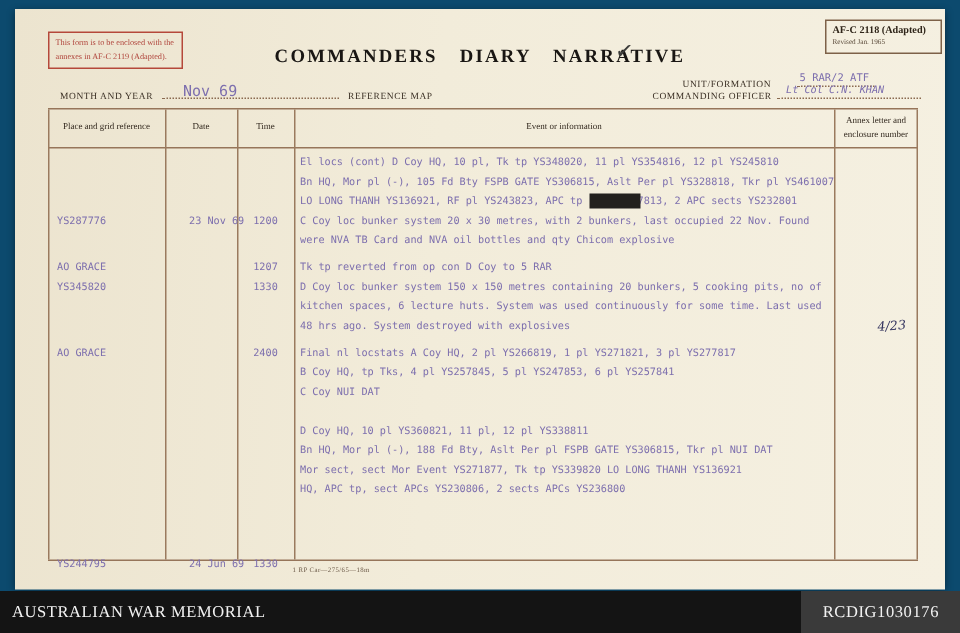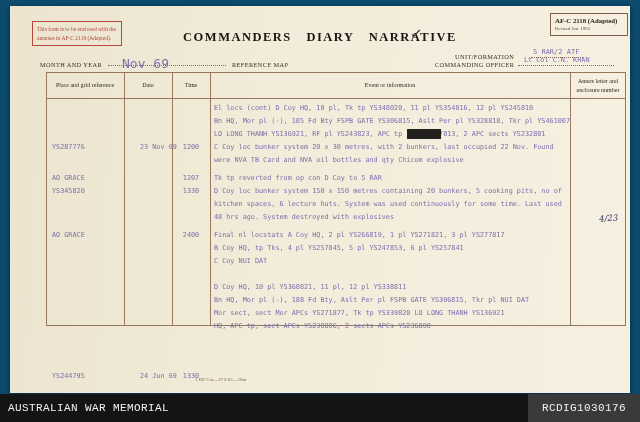--- a/index.html
+++ b/index.html
@@ -32,28 +32,28 @@
   .code-box .rev  { font-size:4.8px; margin-top:2px; color:#5a4a3a; }
 
   .lbl { font-size:6.3px; color:#3a2f24; letter-spacing:.4px; }
   .typed { font-family:"DejaVu Sans Mono", monospace; color:#7d6fae; }
 
   .unit-label { position:absolute; left:445px; top:47px; }
   .unit-value { position:absolute; left:521px; top:42px; font-size:7px; border-bottom:1px dotted #8a6a50; padding:0 4px 1px 2px; }
 
   .hdr2-month  { position:absolute; left:30px;  top:55px; }
   .hdr2-month-dots { position:absolute; left:98px; top:48px; width:118px; border-bottom:1px dotted #8a6a50; height:12px; }
-  .hdr2-month-val { position:absolute; left:14px; top:2px; font-size:13px; }
+  .hdr2-month-val { position:absolute; left:14px; top:2px; font-size:10px; }
   .hdr2-refmap { position:absolute; left:222px; top:55px; }
   .hdr2-co     { position:absolute; left:425px; top:55px; }
   .hdr2-co-dots{ position:absolute; left:508px; top:48px; width:96px; border-bottom:1px dotted #8a6a50; height:12px; }
-  .hdr2-co-val { position:absolute; left:6px; top:2px; font-size:6.8px; white-space:nowrap; }
-
-  
-  .table { position:absolute; left:36px; top:66px; width:580px; height:254px;
+  .hdr2-co-val { position:absolute; left:6px; top:2px; font-size:6.8px; white-space:nowrap;font-style:italic; }
+
+  
+  .table { position:absolute; left:22px; top:66px; width:580px; height:302px;
            border-top:1px solid #96755a; border-bottom:1px solid #96755a; }
   .vline { position:absolute; top:0; bottom:0; width:1px; background:#9a7a5e; }
   .v0{left:0} .v1{left:78px} .v2{left:126px} .v3{left:164px} .v4{left:524px} .v5{left:579px}
 
   .thead { display:flex; height:26px; border-bottom:1px solid #96755a; }
   .th { font-size:6px; color:#33291f; text-align:center; line-height:1.35;
         display:flex; align-items:center; justify-content:center; padding:1px 3px; }
   .w-place{width:78px} .w-date{width:48px} .w-time{width:38px} .w-event{width:360px} .w-annex{width:56px}
 
   .tbody { position:relative; }
@@ -73,21 +73,21 @@
   .redact { position:absolute; left:361px; top:27px; width:34px; height:10px; background:#23211e; }
   .annex-note { position:absolute; right:8px; bottom:1px; font-size:8.5px; font-style:italic;
                 color:#33335e; transform:rotate(-4deg); font-family:"DejaVu Serif",serif; }
 
   .print-code { position:absolute; left:185px; top:371px; font-size:4.5px; color:#6a5846; letter-spacing:.3px; }
 
   
   .bar {
     position:absolute; left:0; top:394px; width:640px; height:28px; background:#141414;
     display:flex; align-items:center; justify-content:space-between;
-    color:#f2f2f2; font-family:Liberation Mono, monospace; font-size:11px; letter-spacing:.4px;
+    color:#f2f2f2; font-family:Liberation Serif, serif; font-size:11px; letter-spacing:.4px;
     padding-left:8px;
   }
   .bar .ref { background:#3a3a3a; height:100%; display:flex; align-items:center; padding:0 14px; font-size:11px; }
 </style>
 </head>
 <body>
 
 <div class="scene">
   <div class="paper">
 
@@ -216,21 +216,21 @@
           <div class="c-time typed t">
               <div class="t-line">2400</div>
             </div>
           <div class="c-event typed t">
             <div class="t-line">Final nl locstats A Coy HQ, 2 pl YS266819, 1 pl YS271821, 3 pl YS277817</div>
             <div class="t-line">B Coy HQ, tp Tks, 4 pl YS257845, 5 pl YS247853, 6 pl YS257841</div>
             <div class="t-line">C Coy NUI DAT</div>
             <div class="t-line"></div>
             <div class="t-line">D Coy HQ, 10 pl YS360821, 11 pl, 12 pl YS338811</div>
             <div class="t-line">Bn HQ, Mor pl (-), 188 Fd Bty, Aslt Per pl FSPB GATE YS306815, Tkr pl NUI DAT</div>
-            <div class="t-line">Mor sect, sect Mor APCs YS271877, Tk tp YS339820 LO LONG THANH YS136921</div>
+            <div class="t-line">Mor sect, sect Mor Event YS271877, Tk tp YS339820 LO LONG THANH YS136921</div>
             <div class="t-line">HQ, APC tp, sect APCs YS230806, 2 sects APCs YS236800</div>
           </div>
           <div class="c-annex"></div>
         </div>
 
         <div class="row m-r5">
           <div class="c-place typed t">
               <div class="t-line">YS244795</div>
             </div>
           <div class="c-date typed t">

